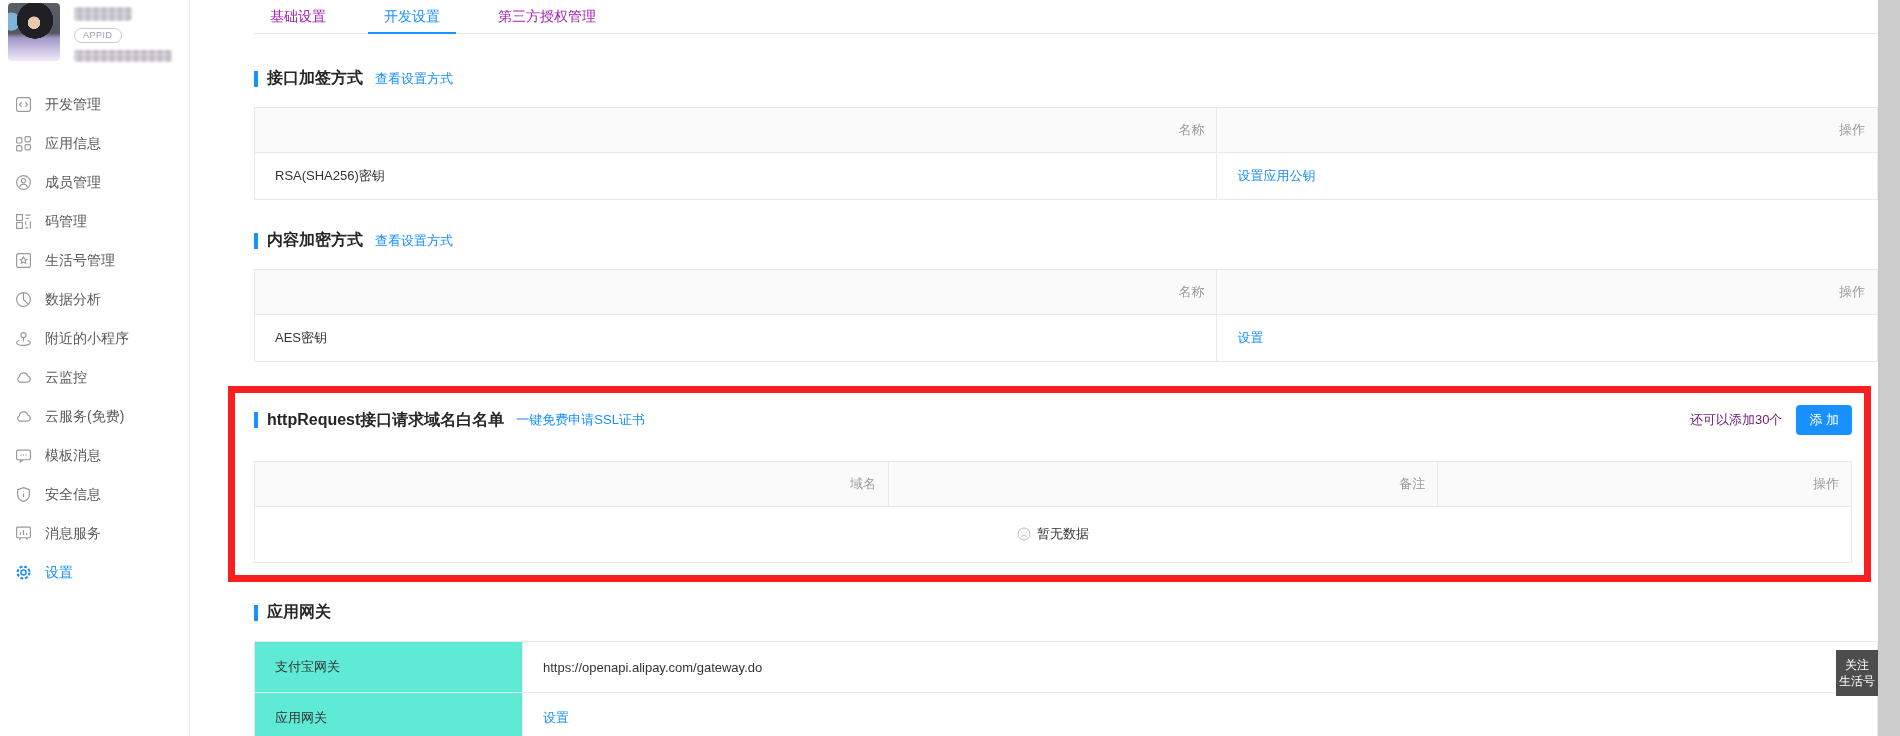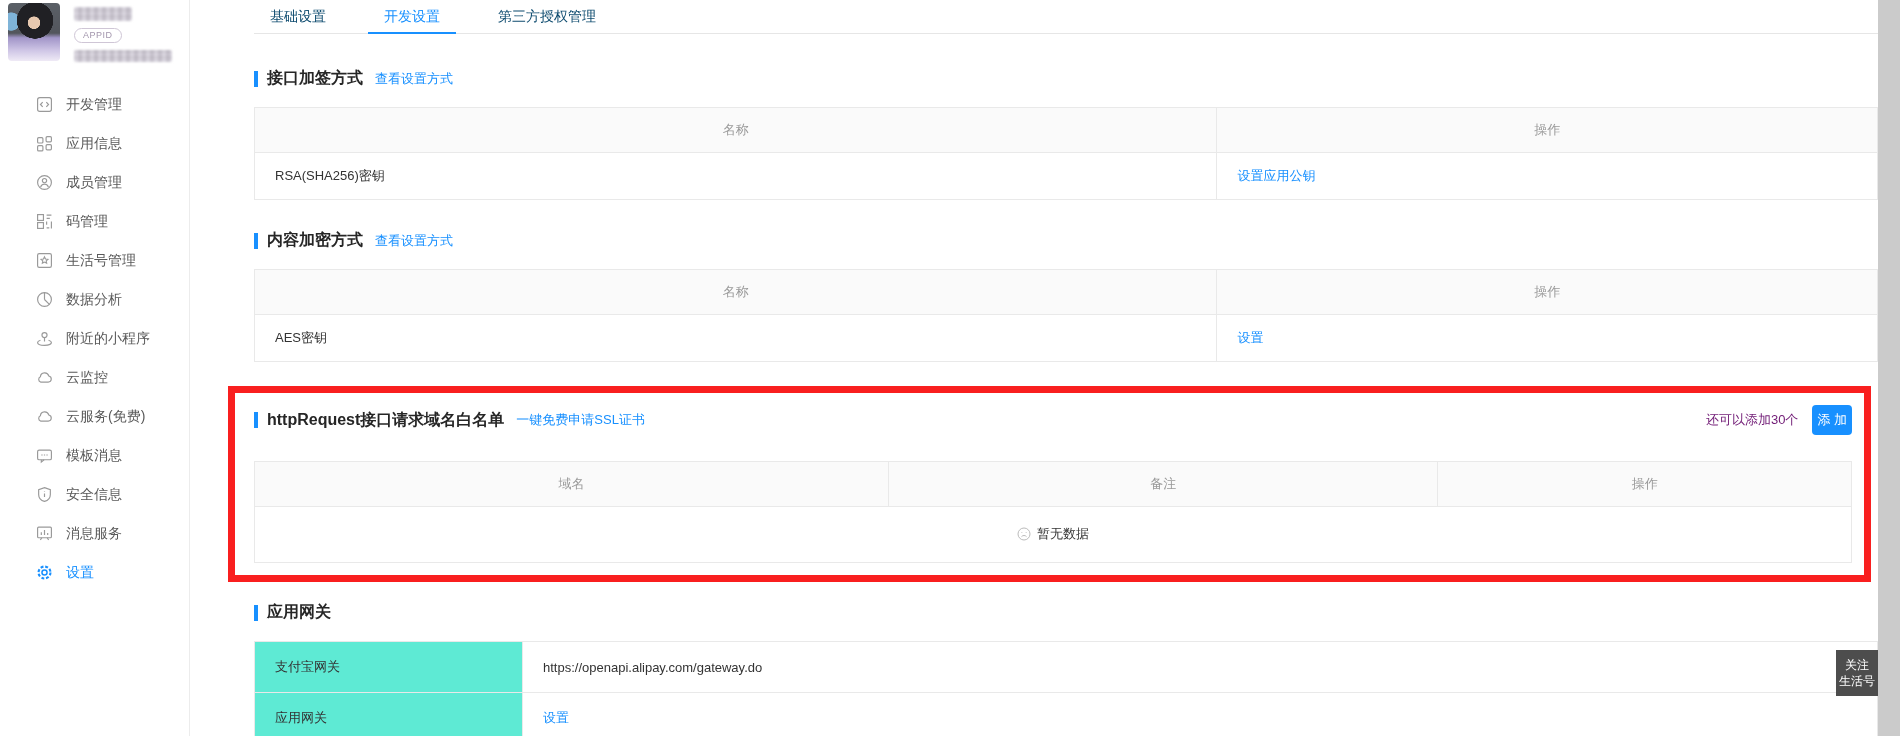--- a/index.html
+++ b/index.html
@@ -15,51 +15,51 @@
       radial-gradient(circle at 50% 34%, #e8c9b0 0 13%, rgba(0,0,0,0) 14%),
       radial-gradient(ellipse 58% 52% at 52% 30%, #202024 0 60%, rgba(0,0,0,0) 61%),
       radial-gradient(circle at 6% 32%, #7fb4d8 0 14%, rgba(0,0,0,0) 15%),
       linear-gradient(180deg, #5a5f66 0%, #53565d 52%, #a195c8 60%, #cfc6e6 82%, #efeaf6 100%);
   }
   .blur-block { background:repeating-linear-gradient(90deg,#d9d5de 0 4px,#c7c2cd 4px 8px),repeating-linear-gradient(0deg,rgba(255,255,255,.45) 0 3px,rgba(0,0,0,.04) 3px 6px); background-blend-mode:multiply; filter:blur(1px); border-radius:2px; }
   .acc-name { position:absolute; left:74px; top:7px; width:58px; height:14px; }
   .appid-badge { position:absolute; left:74px; top:28px; font-size:9px; color:#a396ad; border:1px solid #cfc6d6; border-radius:999px; padding:1px 8px 2px; letter-spacing:.5px; }
   .acc-value { position:absolute; left:74px; top:50px; width:98px; height:12px; }
 
-  .nav { position:absolute; top:85px; left:0; right:0;padding-left:21px; }
+  .nav { position:absolute; top:85px; left:0; right:0; }
   .nav-item { height:39px; display:flex; align-items:center; padding-left:15px; gap:13px; font-size:14px; color:#595959; cursor:pointer; }
   .nav-item .nicon { width:17px; height:17px; color:#9a9a9a; flex:none; display:flex; }
   .nav-item svg { width:17px; height:17px; }
   .nav-item.active { color:#1890ff; }
   .nav-item.active .nicon { color:#1890ff; }
 
   
   .main { position:absolute; left:191px; top:0; width:1687px; height:736px; background:#fff; }
   .tabbar { height:34px; margin-left:63px; border-bottom:1px solid #e6e6e6; display:flex; }
-  .tab { padding:0 16px; margin-right:26px; line-height:32px; font-size:14px; color:#0c4a6e; position:relative; cursor:pointer; }
+  .tab { padding:0 16px; margin-right:26px; line-height:32px; font-size:14px; color:#a21caf; position:relative; cursor:pointer; }
   .tab.active { color:#1890ff; }
   .tab.active::after { content:""; position:absolute; left:0; right:0; bottom:-1px; height:2px; background:#1890ff; }
 
   .content { margin-left:63px; width:1624px; }
   .section-head { display:flex; align-items:center; margin-top:34px; margin-bottom:18px; }
   .tbar { width:4px; height:16px; background:#1890ff; margin-right:9px; flex:none; }
   .section-title { font-size:16px; font-weight:bold; color:#262626; }
   .section-link { font-size:13px; color:#1890ff; margin-left:12px; text-decoration:none; cursor:pointer; }
 
   table.tbl { width:100%; border-collapse:collapse; font-size:13px; }
-  .tbl th { background:#fafafa; color:#999; font-weight:normal; text-align:center; padding:13px 32px; border:1px solid #e9e9e9; }
+  .tbl th { background:#fafafa; color:#999; font-weight:normal; text-align:right; padding:13px 12px; border:1px solid #e9e9e9; }
   .tbl td { padding:14px 20px; border:1px solid #e9e9e9; color:#333; background:#fff; }
   .tbl .link { color:#1890ff; cursor:pointer; }
 
   
   .hl-box { border:7px solid #f91f1f; margin:24px 7px 0 -26px; padding:8px 12px 12px 19px; }
   .wl-head { display:flex; align-items:center; margin:4px 0 26px; }
   .wl-right { margin-left:auto; display:flex; align-items:center; }
   .quota { font-size:13px; color:#701a75; margin-right:14px; }
-  .add-btn { background:#1890ff; color:#fff; font-size:13px; padding:6px 5px; border:none; border-radius:4px; cursor:pointer; }
+  .add-btn { background:#1890ff; color:#fff; font-size:13px; padding:6px 13px; border:none; border-radius:4px; cursor:pointer; }
   .empty-cell { text-align:center; color:#999; padding:18px 0 !important; }
   .empty-inner { display:inline-flex; align-items:center; gap:6px; }
   .empty-inner svg { width:14px; height:14px; }
 
   
   table.kv { width:100%; border-collapse:collapse; font-size:13px; margin-top:0; }
   .kv td { border:1px solid #e9e9e9; padding:16px 20px; color:#333; }
   .kv td.klabel { width:268px; background:#5eead4; }
   .kv .link { color:#1890ff; cursor:pointer; }
 

